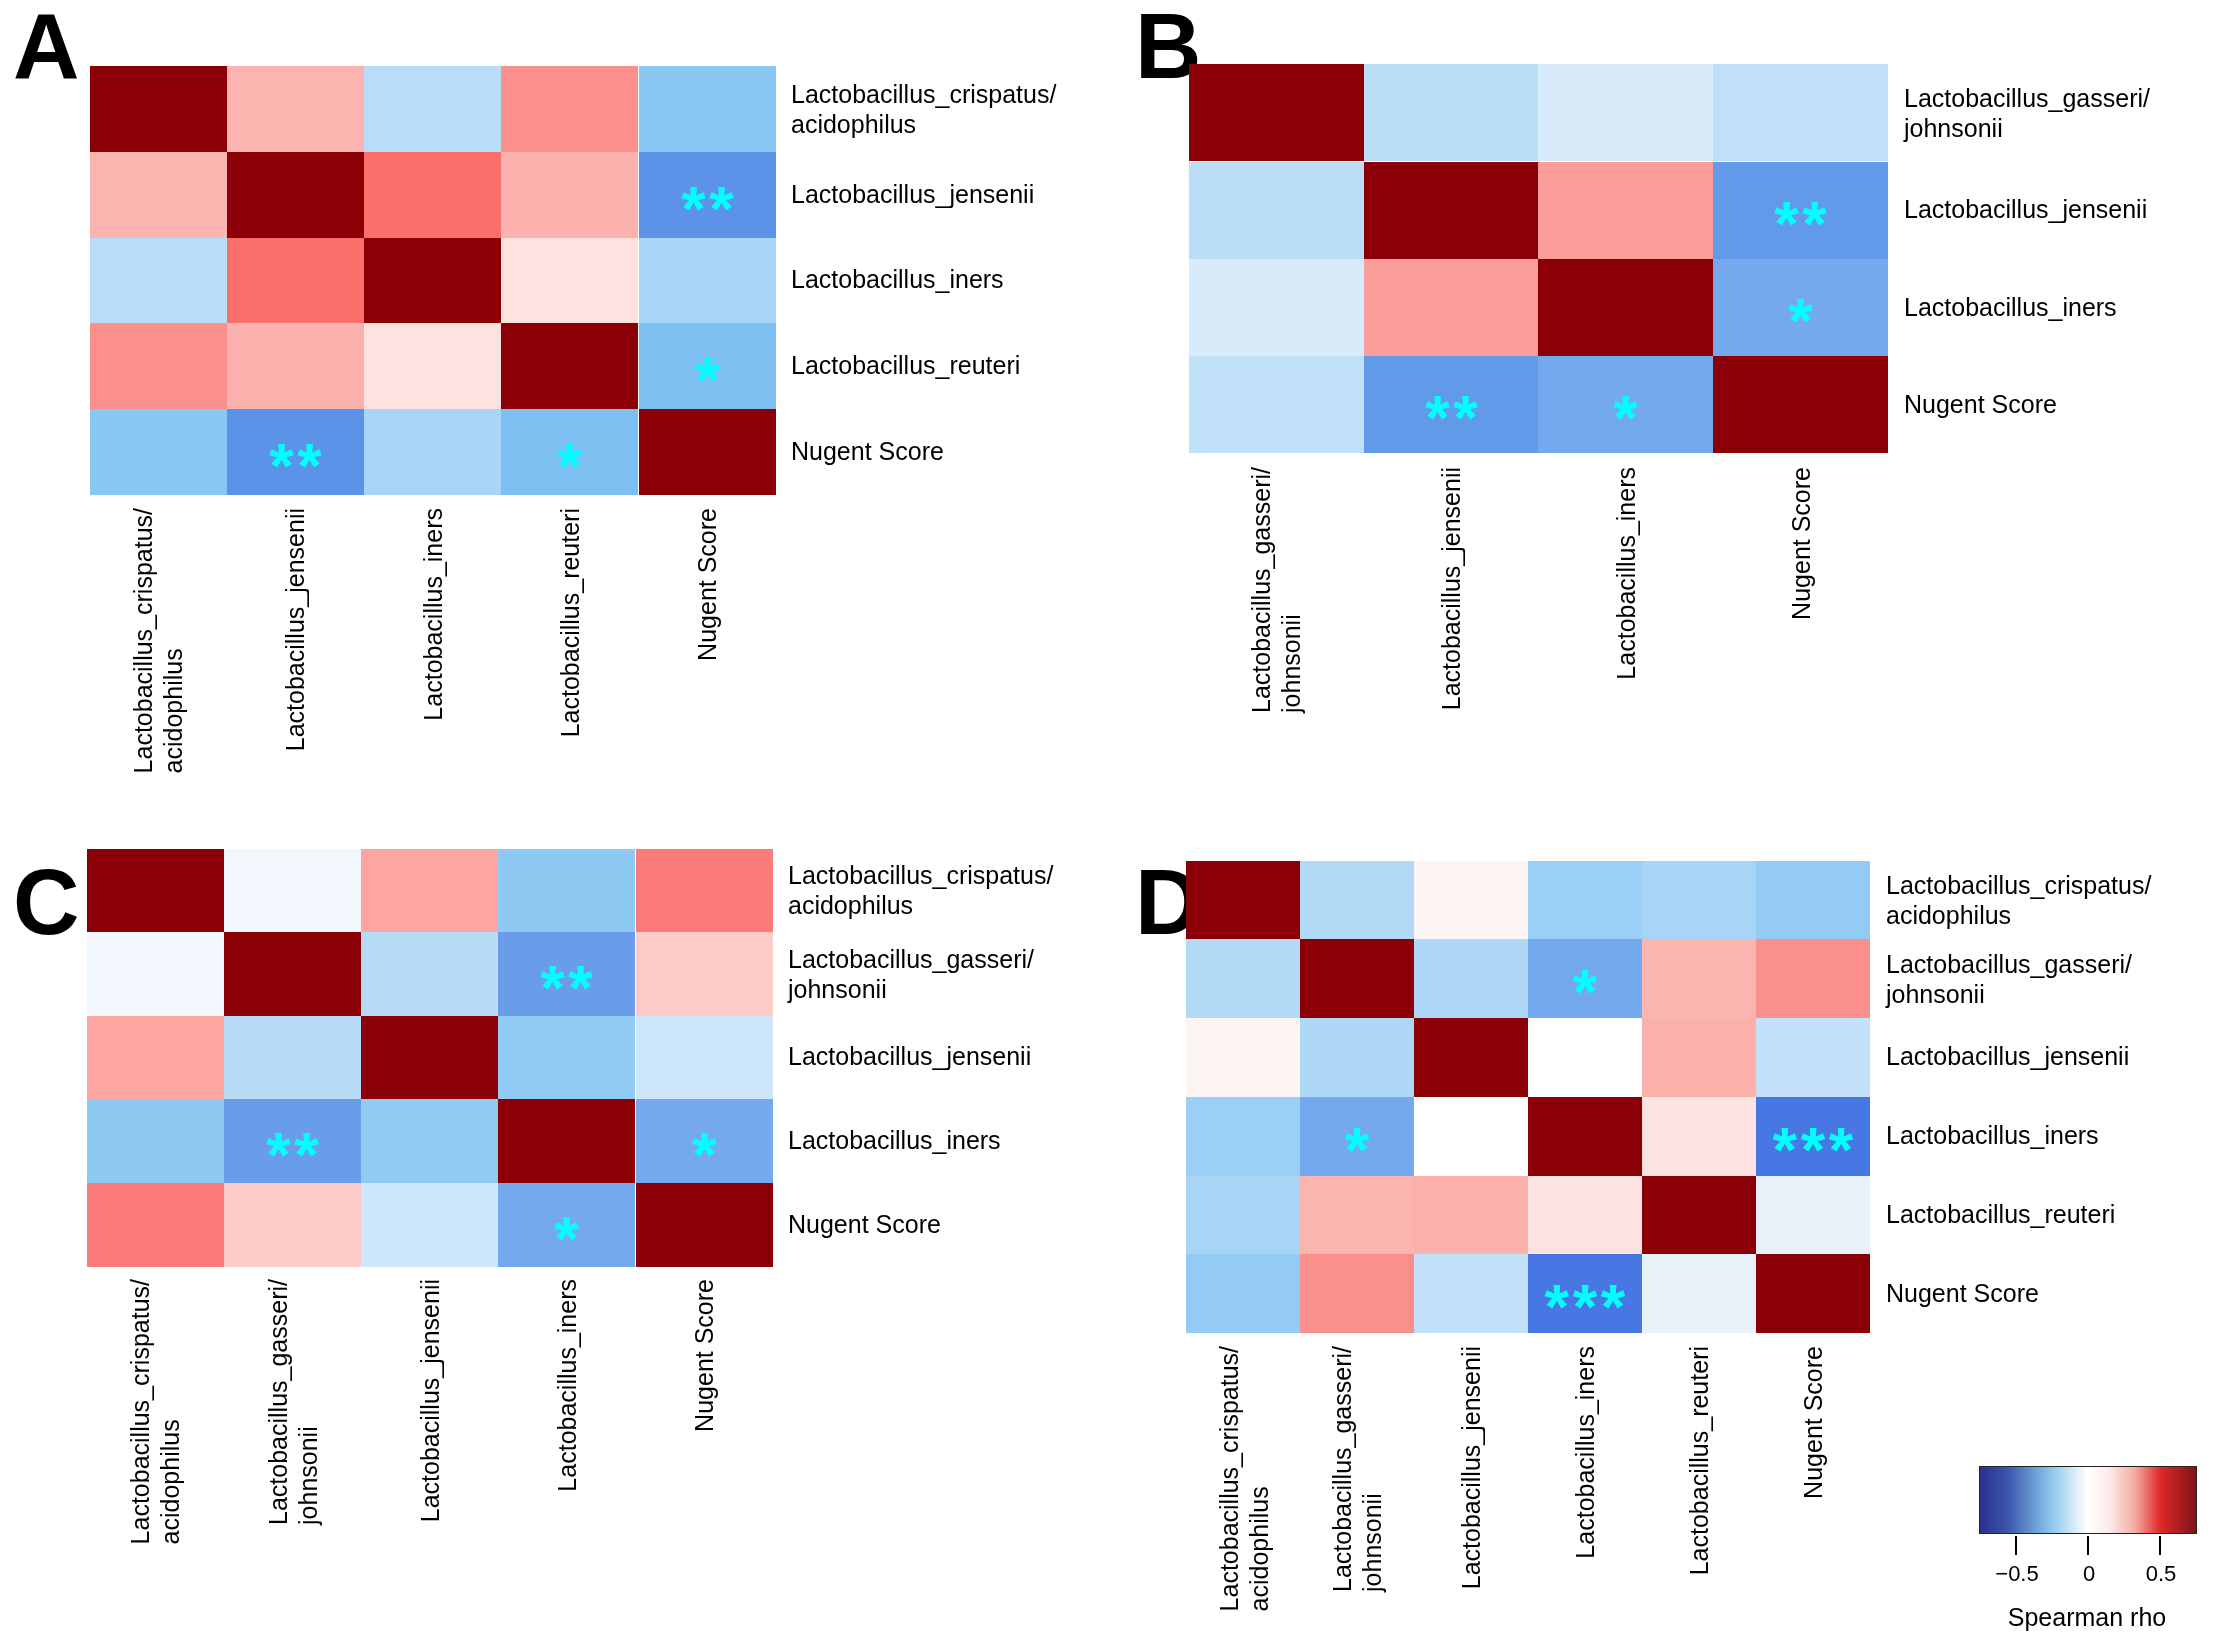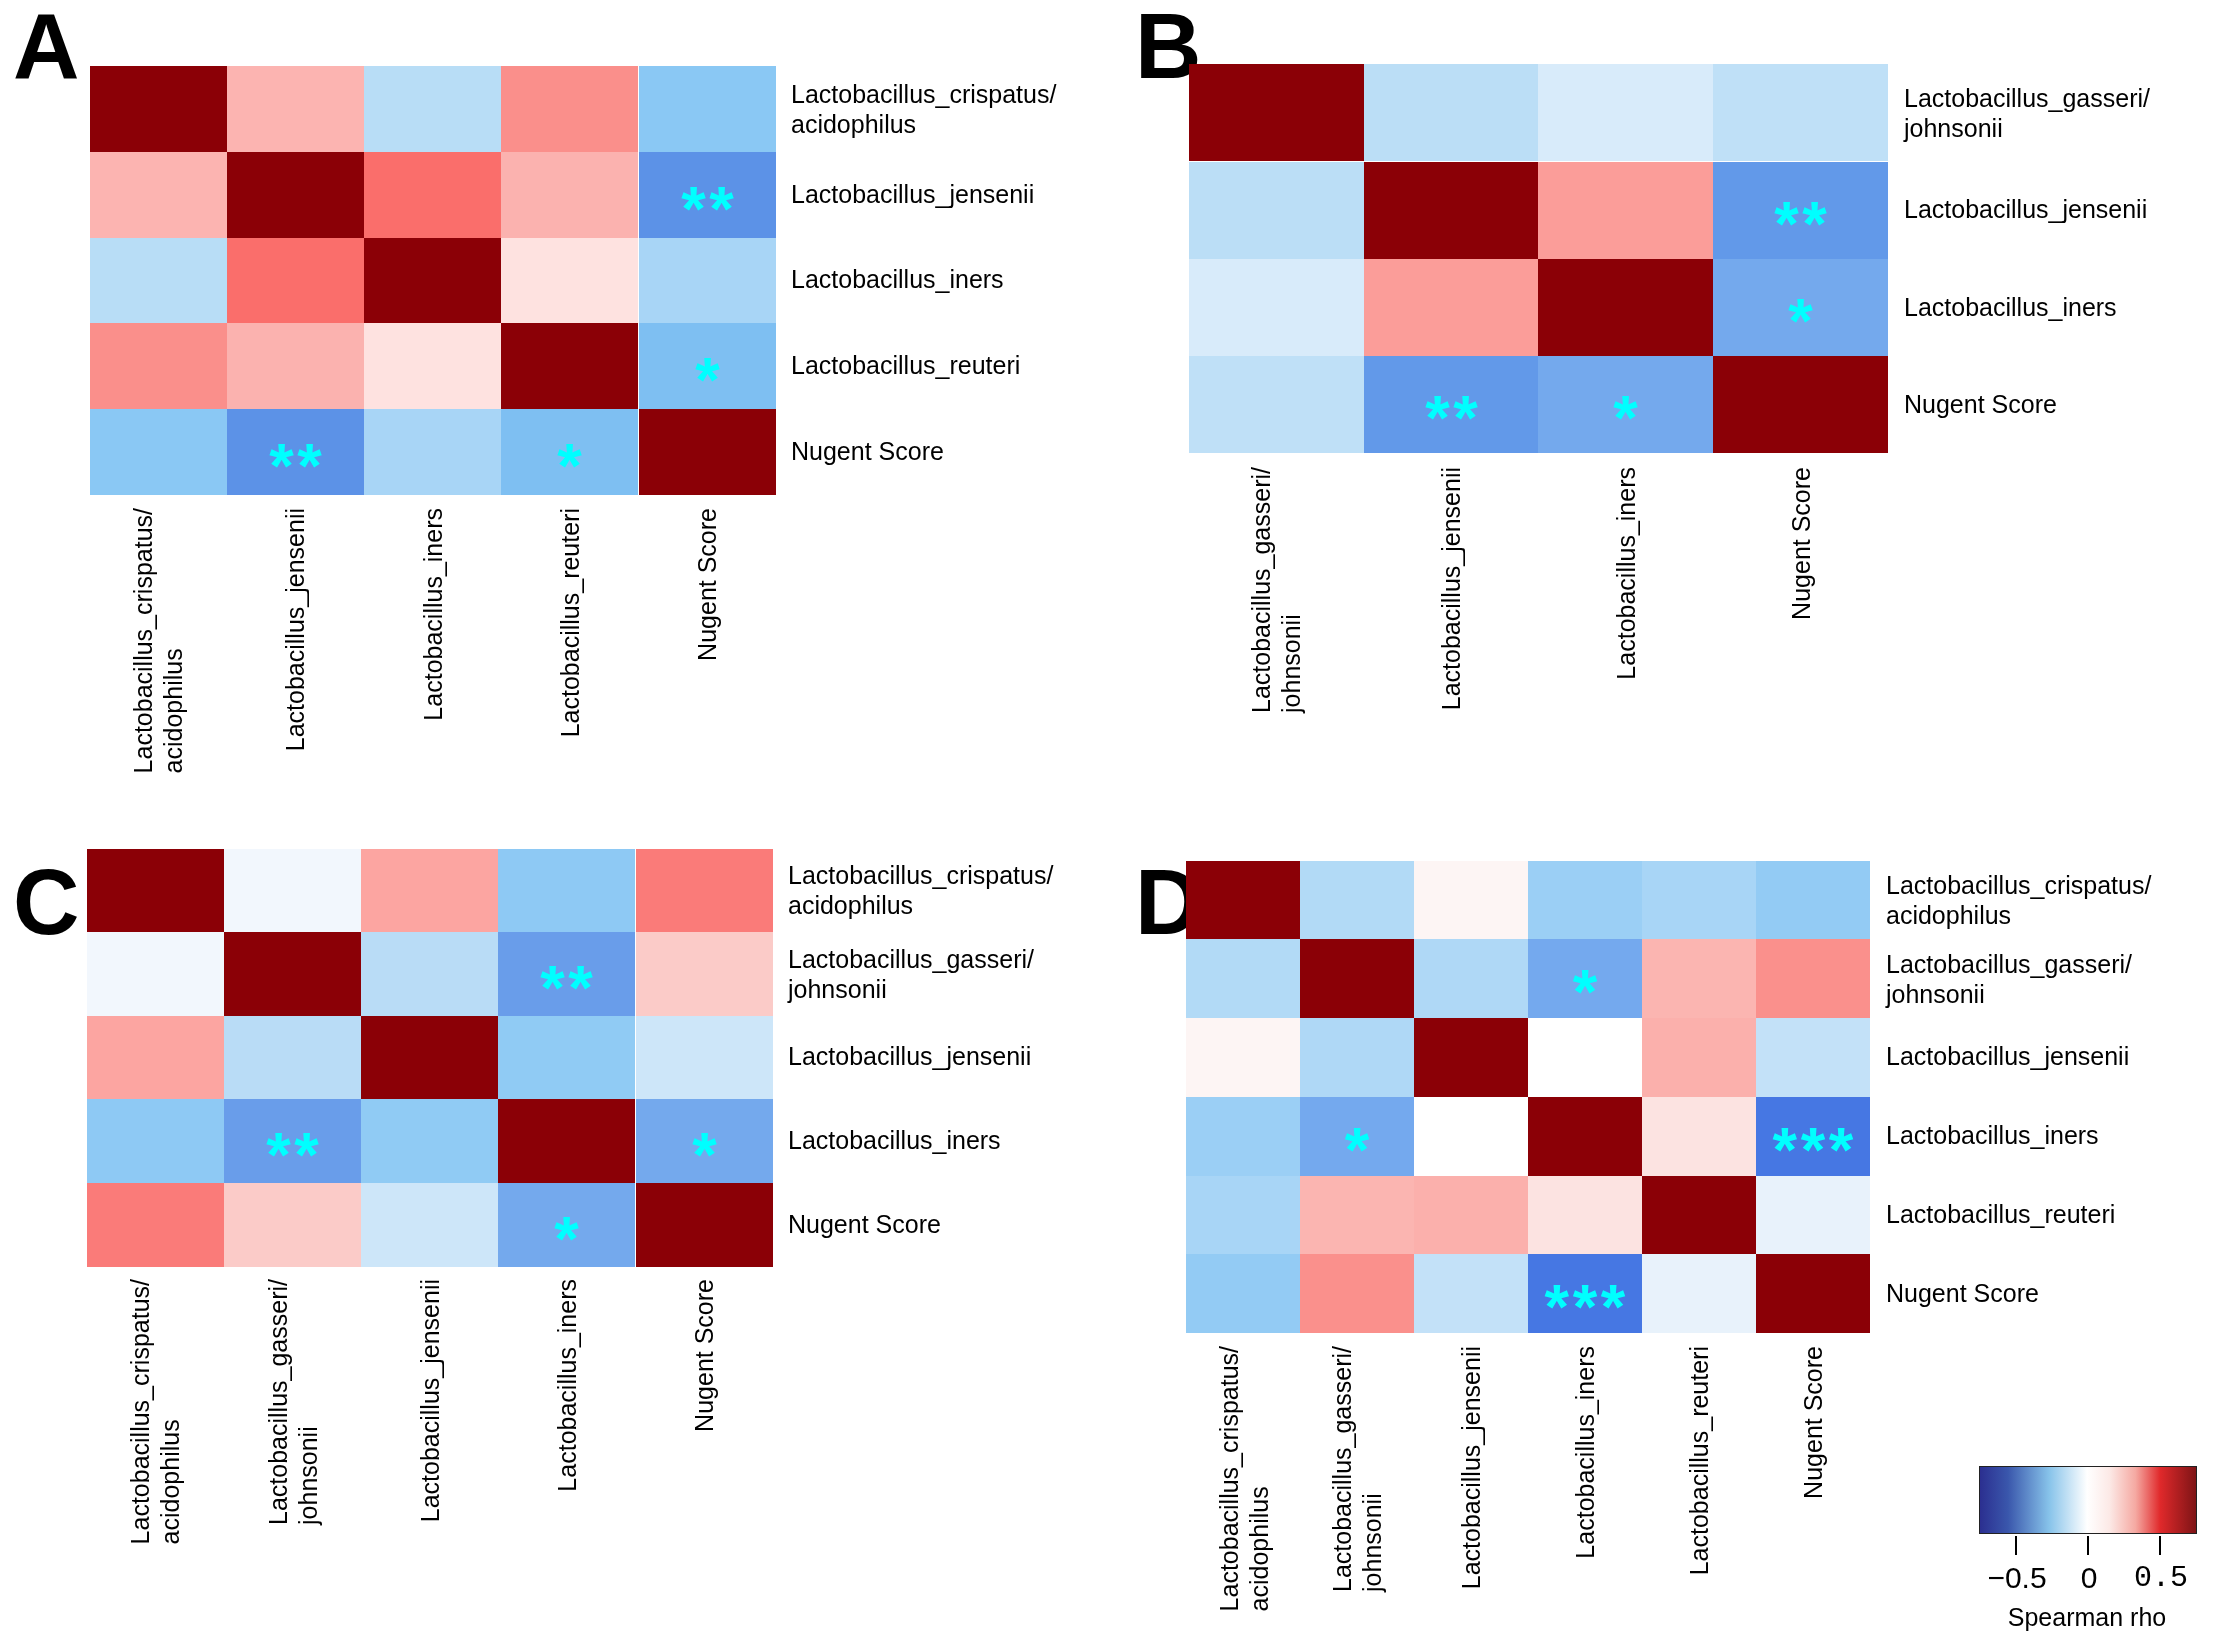--- a/index.html
+++ b/index.html
@@ -28,21 +28,21 @@
     display:inline-block;transform-origin:0 0;
     transform:rotate(-90deg) translateX(-100%);
     font-size:25px;line-height:30px;white-space:pre;
   }
   .legend-bar{
     position:absolute;left:1979px;top:1466px;width:216px;height:66px;
     border:1.8px solid #222;
   }
   .legend-tick{position:absolute;width:2.4px;height:19px;background:#000;}
   .legend-ticklabel{
-    position:absolute;font-size:30px;transform:translateX(-50%);white-space:pre;
+    position:absolute;font-size:22px;transform:translateX(-50%);white-space:pre;
   }
   .legend-title{
     position:absolute;left:2087px;top:1603px;font-size:25px;
     transform:translateX(-50%);white-space:pre;
   }
 </style>
 </head>
 <body>
 
 <div id="root">
@@ -238,17 +238,17 @@
       <div class="collabel" style="left: 1684px; top: 1346px;"><span>Lactobacillus_reuteri</span></div>
       <div class="collabel" style="left: 1798px; top: 1346px;"><span>Nugent Score</span></div>
     </div>
   <div class="legend-bar" id="legend-bar" style="background: linear-gradient(to right, rgb(43, 47, 144) 0%, rgb(58, 87, 172) 13%, rgb(135, 195, 234) 32%, rgb(255, 255, 255) 49.6%, rgb(252, 233, 230) 60%, rgb(245, 169, 162) 72%, rgb(224, 41, 43) 83.4%, rgb(126, 20, 22) 100%);"></div>
   <div id="legend-ticks">
       <div class="legend-tick" style="left: 2015px; top: 1536px;"></div>
       <div class="legend-ticklabel" style="left: 2017px; top: 1561px;">−0.5</div>
       <div class="legend-tick" style="left: 2087px; top: 1536px;"></div>
       <div class="legend-ticklabel" style="left: 2089px; top: 1561px;">0</div>
       <div class="legend-tick" style="left: 2159px; top: 1536px;"></div>
-      <div class="legend-ticklabel" style="left: 2161px; top: 1561px; font-family: Liberation Mono, monospace;">0.5</div>
+      <div class="legend-ticklabel" style="left: 2161px; top: 1561px;">0.5</div>
     </div>
   <div class="legend-title">Spearman rho</div>
 </div>
 
 
 </body></html>

